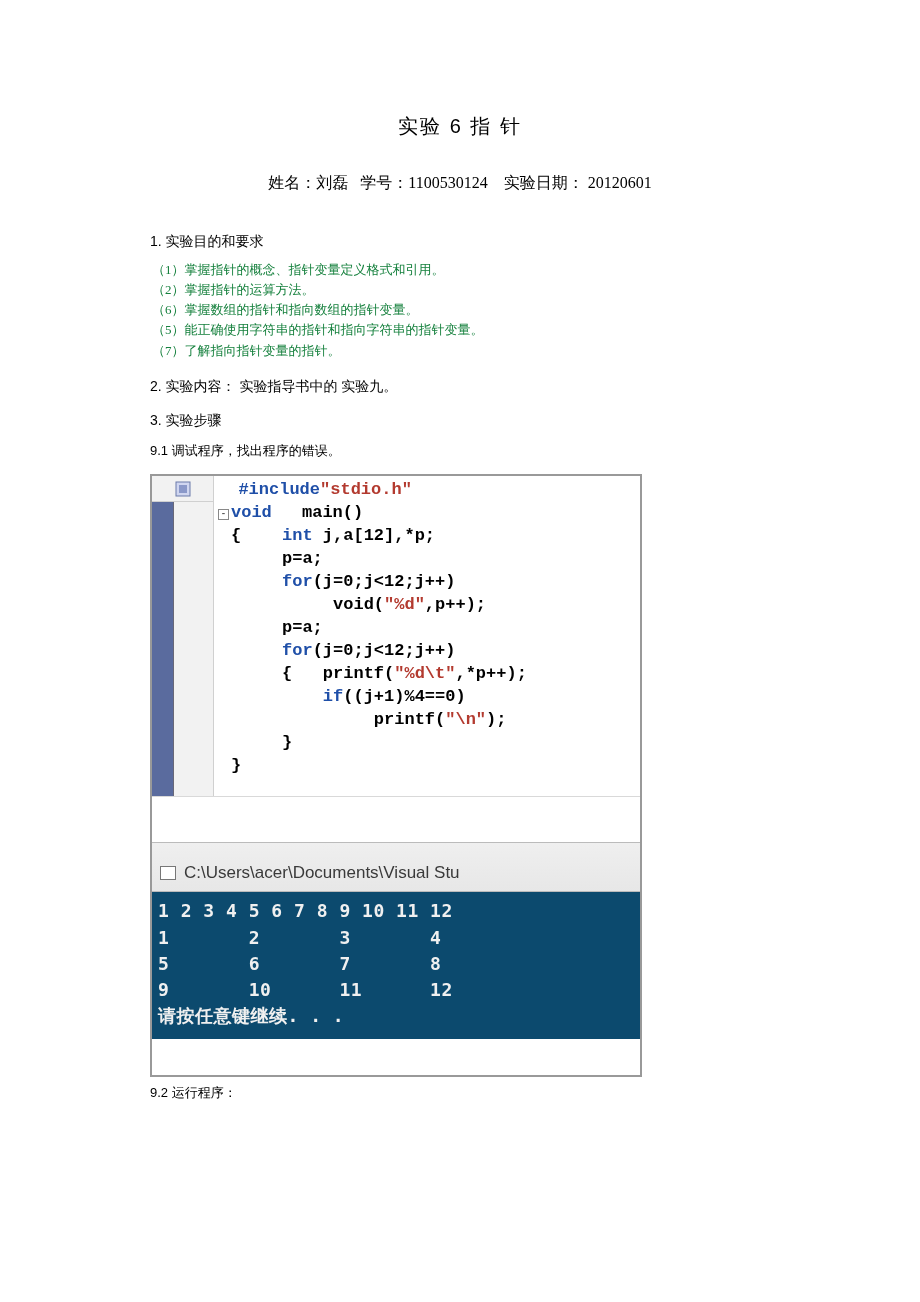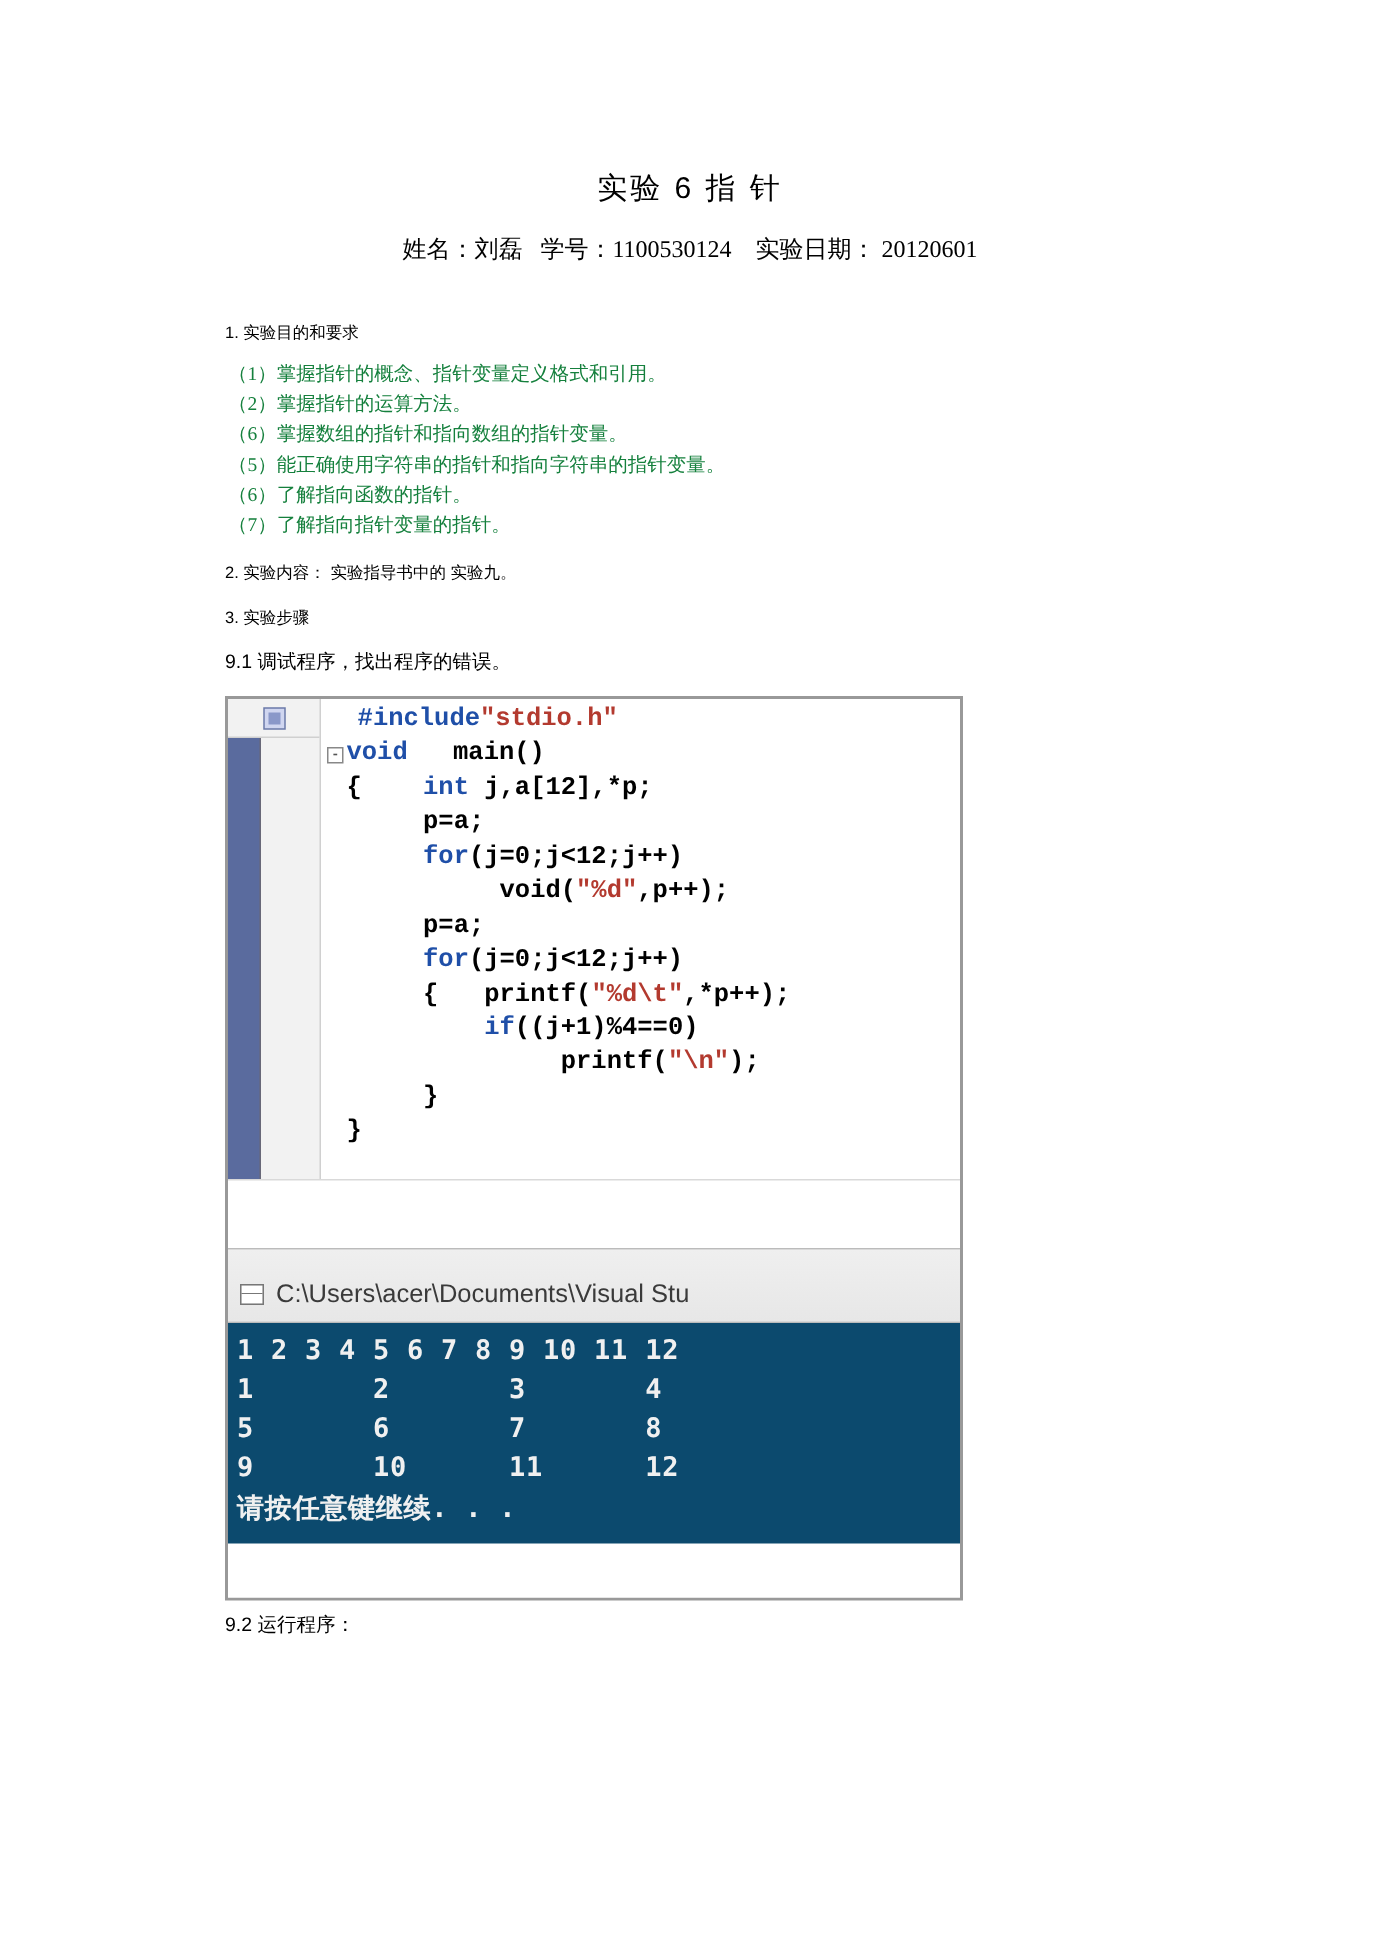--- a/index.html
+++ b/index.html
@@ -9,31 +9,31 @@
       width: 920px;
       padding: 110px 150px 40px 150px;
       color: #000;
       font-size: 14px;
       line-height: 1.6;
     }
     .title {
       text-align: center;
       font-size: 20px;
       font-family: Arial, "SimSun", sans-serif;
-      margin-bottom: 12px;
+      margin-bottom: 28px;
       letter-spacing: 2px;
     }
     .student-info {
       text-align: center;
       font-size: 16px;
       margin-bottom: 34px;
       font-family: Liberation Serif, serif;
     }
     .section-heading {
-      font-size: 11px;
+      font-size: 14px;
       font-family: Arial, "SimSun", sans-serif;
       margin-top: 12px;
       margin-bottom: 8px;
     }
     .obj-list {
       list-style: none;
       font-size: 13px;
       color: #15803d;
       margin-left: 2px;
       margin-bottom: 14px;
@@ -175,21 +175,20 @@
   <span>学号：1100530124</span>&nbsp;&nbsp;&nbsp;
   <span>实验日期： 20120601</span>
 </div>
 
 <div class="section-heading">1.  实验目的和要求</div>
 <ul class="obj-list">
   <li>（1）掌握指针的概念、指针变量定义格式和引用。</li>
   <li>（2）掌握指针的运算方法。</li>
   <li>（6）掌握数组的指针和指向数组的指针变量。</li>
   <li>（5）能正确使用字符串的指针和指向字符串的指针变量。</li>
-  <li>（6）了解指向函数的指针。</li>
   <li>（7）了解指向指针变量的指针。</li>
 </ul>
 
 <div class="section-heading">2.  实验内容：  实验指导书中的  实验九。</div>
 
 <div class="section-heading">3.  实验步骤</div>
 
 <div class="sub-heading">9.1  调试程序，找出程序的错误。</div>
 
 <div class="screenshot-frame">

